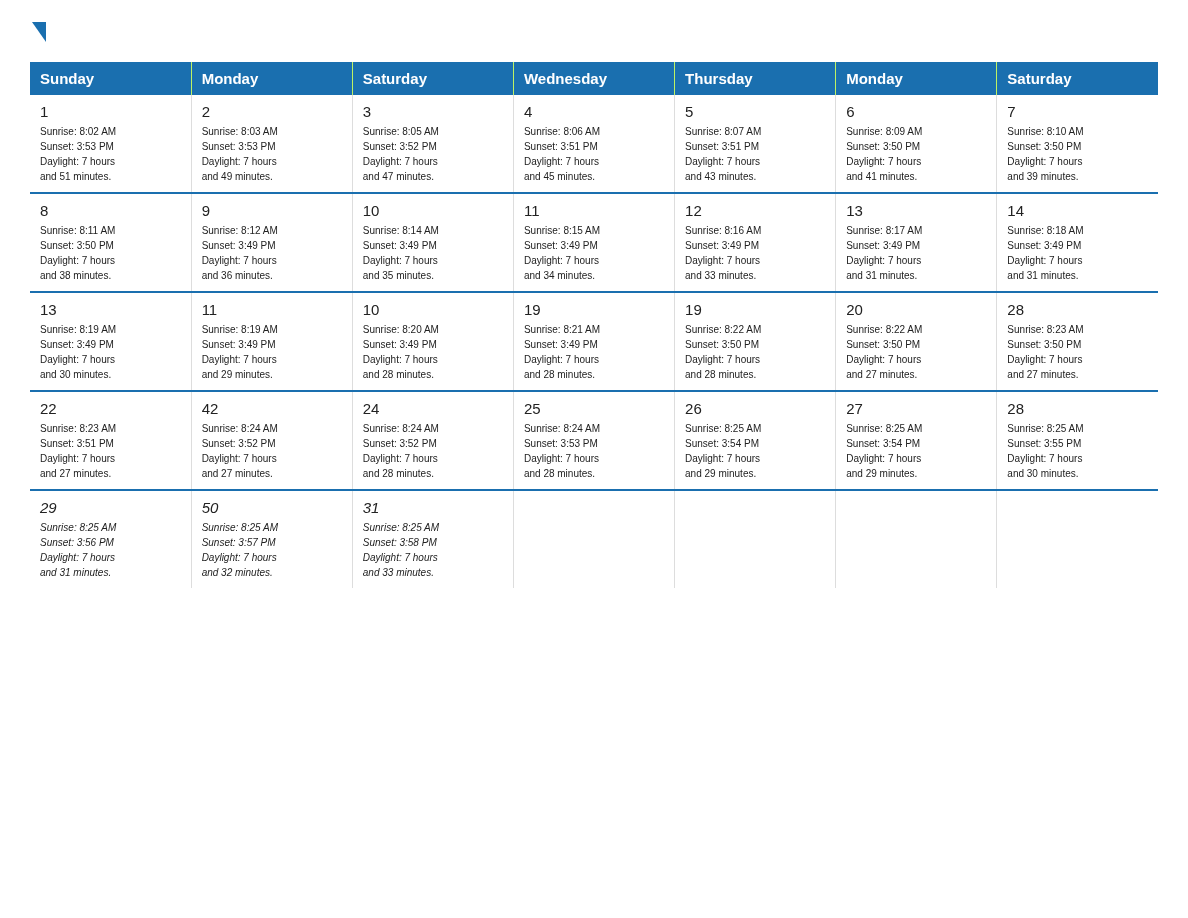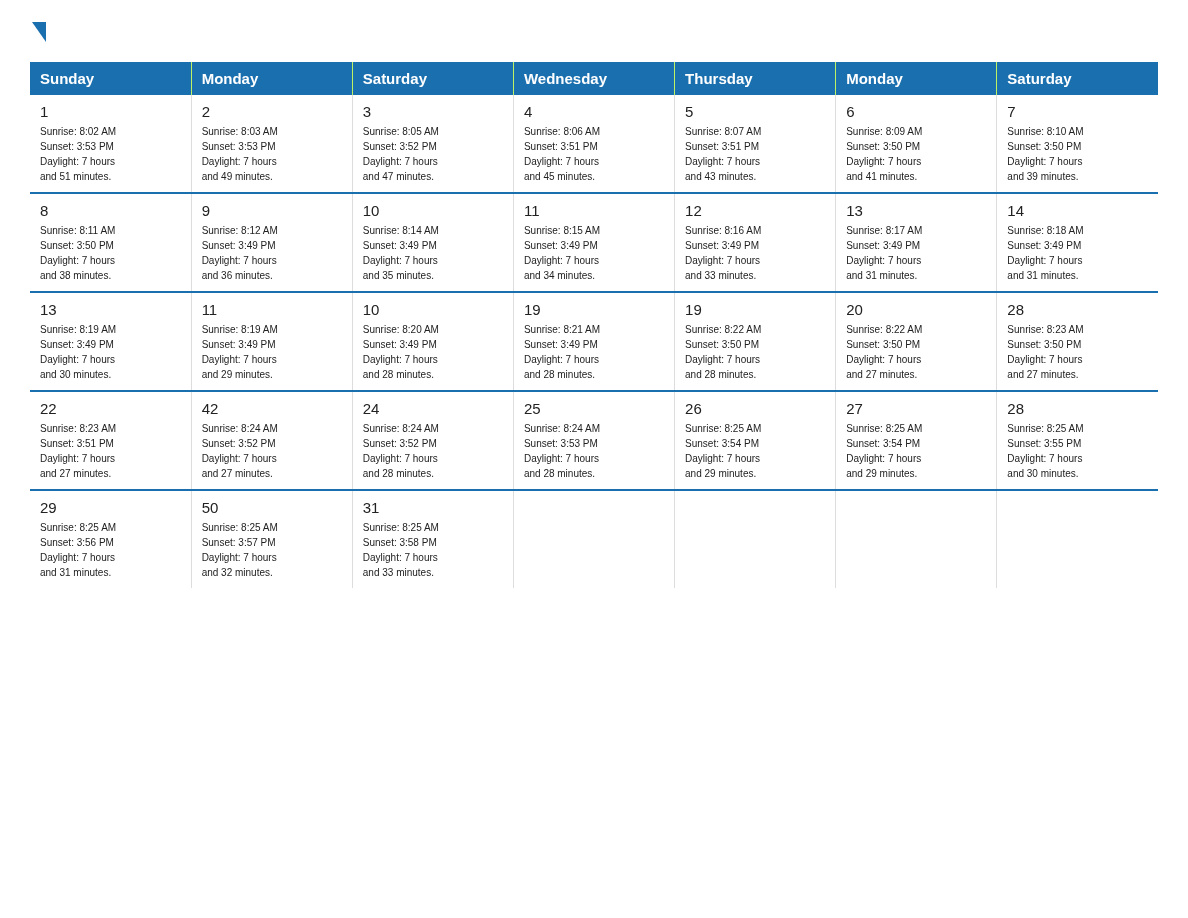--- a/index.html
+++ b/index.html
@@ -96,20 +96,21 @@
       font-weight: normal;
       margin-bottom: 4px;
       display: block;
     }
     .day-info {
       font-size: 10px;
       line-height: 1.5;
     }
     tbody tr:last-child {
       border-bottom: none;
+      font-style: italic;
     }
   </style>
 </head>
 <body>
 
 <div class="header">
   <div class="logo">
     <div class="logo-top">
       <span></span>
       <div class="logo-arrow"></div>

